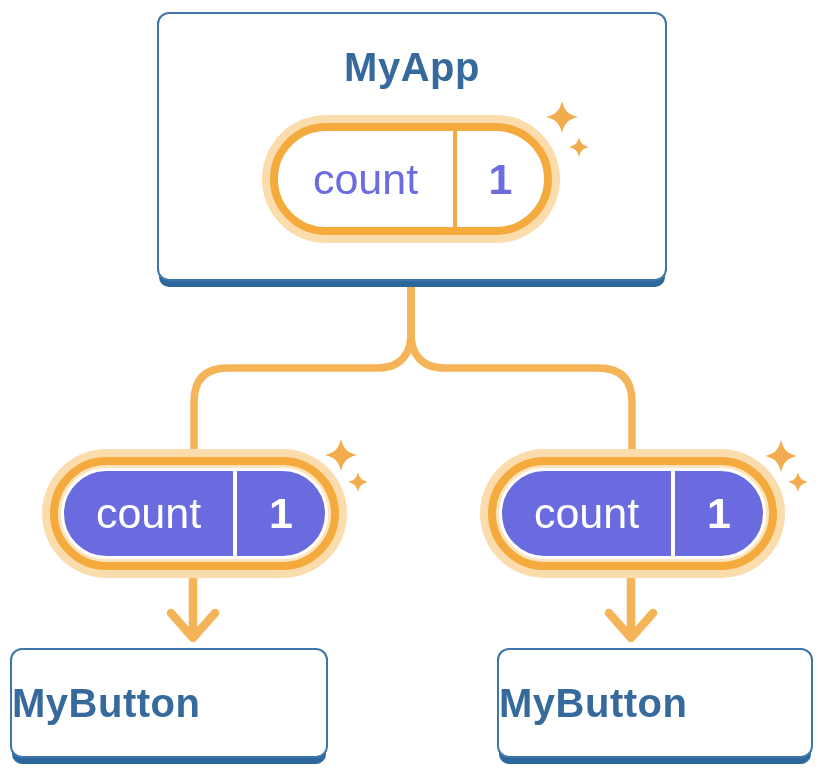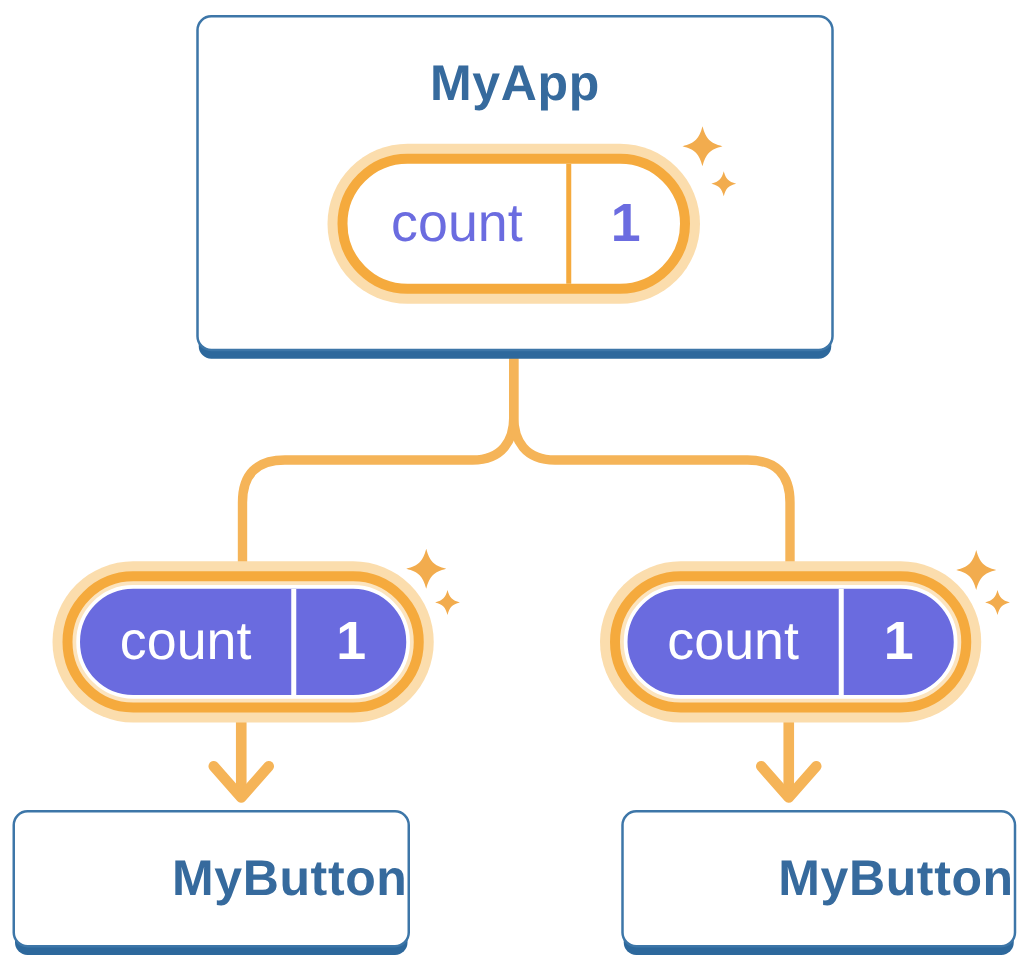--- a/index.html
+++ b/index.html
@@ -18,21 +18,21 @@
   .wire{ stroke:var(--wire,#F5B458); fill:none; stroke-width:7.5; stroke-linecap:round; stroke-linejoin:round; }
   .arrowline{ stroke-width:8.5; }
   .sparkle{ fill:var(--sparkle,#F2AC4E); stroke:none; }
 
   .card{ position:absolute; background:#fff; border:2.5px solid var(--card-border,#3D76A8);
          border-radius:12px; box-shadow:0 8px 0 -2px var(--card-shadow,#2D689C); z-index:1; }
   .card-root{ left:157px; top:12px; width:510px; height:269px; }
   .card-title{ text-align:center; font-size:40px; font-weight:700; letter-spacing:.5px;
                color:var(--blue,#366A9D); line-height:1.15; }
   .card-root .card-title{ margin-top:30px; }
-  .card-child{ display:flex; align-items:center; justify-content:flex-end;border-radius:12px; }
+  .card-child{ display:flex; align-items:center; justify-content:flex-start;border-radius:12px; }
   .card-child-left{ left:10px; top:648px; width:318px; height:110px; }
   .card-child-right{ left:497px; top:648px; width:316px; height:110px; }
 
   .pill-top{ position:absolute; left:270px; top:123px; width:282px; height:112px;
              background:#fff; border:8px solid var(--orange,#F5AA3D); border-radius:999px;
              box-shadow:0 0 0 8px var(--orange-light,#FBDDAD); display:flex; align-items:stretch; z-index:2; }
   .pill-top .cell{ display:flex; align-items:center; justify-content:center;
                    font-size:43px; color:var(--purple,#6B6CE0); line-height:1; }
   .pill-top .cell.name{ flex:1; }
   .pill-top .cell.value{ width:87px; font-weight:700; }

